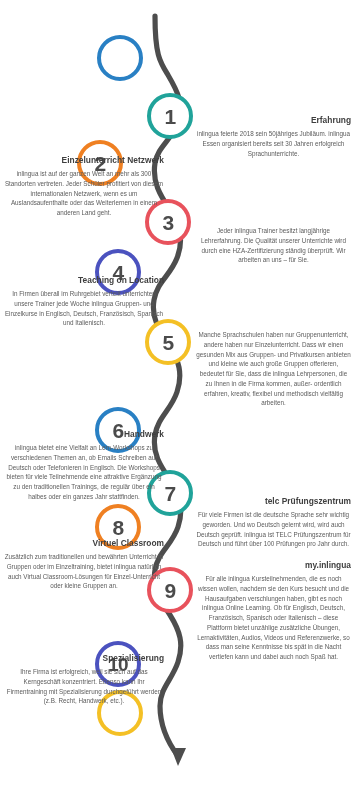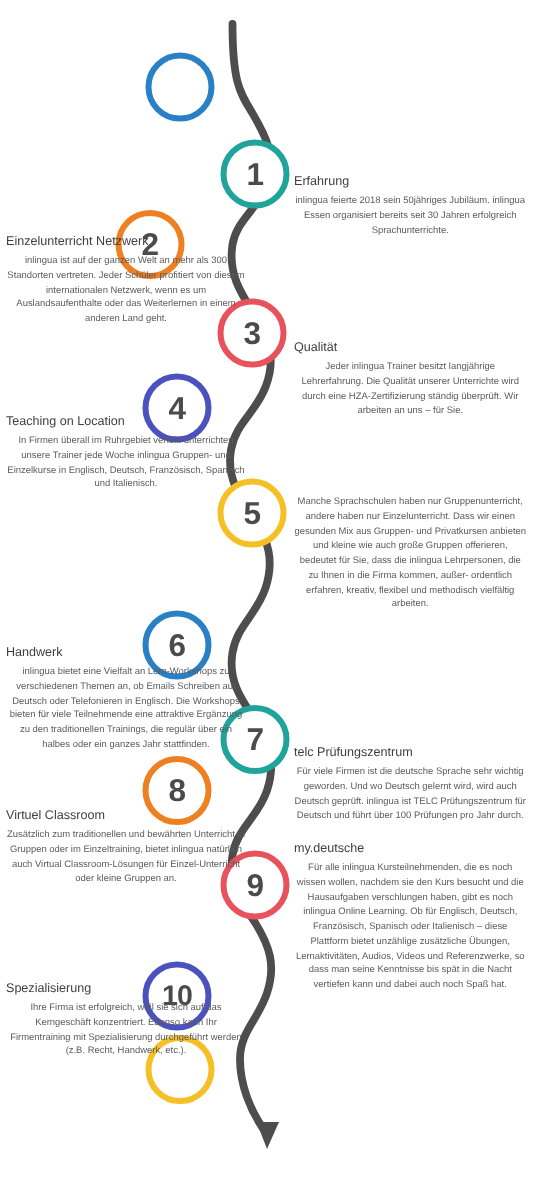--- a/index.html
+++ b/index.html
@@ -19,22 +19,22 @@
     box-sizing:border-box;
     display:flex;align-items:center;justify-content:center;
     font-weight:bold;
     color:#4a4a4a;
     line-height:1;
   }
   .node-num{font-size:21px;font-weight:bold;color:#4b4b4b;letter-spacing:-0.5px;}
   .node.n10 .node-num{font-size:19px;}
   .block{position:absolute;box-sizing:border-box;}
   .block .title{
-    font-size:8.4px;font-weight:normal;color:#3f3f3f;
-    text-align:left;margin:0 0 4px 0;line-height:1.2;
+    font-size:8.4px;font-weight:bold;color:#3f3f3f;
+    text-align:right;margin:0 0 4px 0;line-height:1.2;
   }
   .block .body{
     font-size:6.3px;color:#5b5b5b;text-align:center;
     line-height:1.55;margin:0;
   }
   .block.right{text-align:center;}
   .block.left{text-align:center;}
 </style>
 </head>
 <body>
@@ -99,21 +99,20 @@
   <div id="blocks">
       <div class="block right" style="left: 196px; top: 115px; width: 155px;">
         <div class="title">Erfahrung</div>
         <div class="body">inlingua feierte 2018 sein 50jähriges Jubiläum. inlingua Essen organisiert bereits seit 30 Jahren erfolgreich Sprachunterrichte.</div>
       </div>
       <div class="block left" style="left: 4px; top: 155px; width: 160px;">
         <div class="title">Einzelunterricht Netzwerk</div>
         <div class="body">inlingua ist auf der ganzen Welt an mehr als 300 Standorten vertreten. Jeder Schüler profitiert von diesem internationalen Netzwerk, wenn es um Auslandsaufenthalte oder das Weiterlernen in einem anderen Land geht.</div>
       </div>
       <div class="block right" style="left: 196px; top: 226px; width: 155px;">
-        <div class="title">Qualität</div>
         <div class="body">Jeder inlingua Trainer besitzt langjährige Lehrerfahrung. Die Qualität unserer Unterrichte wird durch eine HZA-Zertifizierung ständig überprüft. Wir arbeiten an uns – für Sie.</div>
       </div>
       <div class="block left" style="left: 4px; top: 275px; width: 160px;">
         <div class="title">Teaching on Location</div>
         <div class="body">In Firmen überall im Ruhrgebiet verteilt unterrichten unsere Trainer jede Woche inlingua Gruppen- und Einzelkurse in Englisch, Deutsch, Französisch, Spanisch und Italienisch.</div>
       </div>
       <div class="block right" style="left: 196px; top: 330px; width: 155px;">
         <div class="body">Manche Sprachschulen haben nur Gruppenunterricht, andere haben nur Einzelunterricht. Dass wir einen gesunden Mix aus Gruppen- und Privatkursen anbieten und kleine wie auch große Gruppen offerieren, bedeutet für Sie, dass die inlingua Lehrpersonen, die zu Ihnen in die Firma kommen, außer- ordentlich erfahren, kreativ, flexibel und methodisch vielfältig arbeiten.</div>
       </div>
       <div class="block left" style="left: 4px; top: 429px; width: 160px;">
@@ -122,21 +121,21 @@
       </div>
       <div class="block right" style="left: 196px; top: 496px; width: 155px;">
         <div class="title">telc Prüfungszentrum</div>
         <div class="body">Für viele Firmen ist die deutsche Sprache sehr wichtig geworden. Und wo Deutsch gelernt wird, wird auch Deutsch geprüft. inlingua ist TELC Prüfungszentrum für Deutsch und führt über 100 Prüfungen pro Jahr durch.</div>
       </div>
       <div class="block left" style="left: 4px; top: 514px; width: 160px; margin-top: 24px;">
         <div class="title">Virtuel Classroom</div>
         <div class="body">Zusätzlich zum traditionellen und bewährten Unterricht in Gruppen oder im Einzeltraining, bietet inlingua natürlich auch Virtual Classroom-Lösungen für Einzel-Unterricht oder kleine Gruppen an.</div>
       </div>
       <div class="block right" style="left: 196px; top: 560px; width: 155px;">
-        <div class="title">my.deutsche</div>
+        <div class="title">my.inlingua</div>
         <div class="body">Für alle inlingua Kursteilnehmenden, die es noch wissen wollen, nachdem sie den Kurs besucht und die Hausaufgaben verschlungen haben, gibt es noch inlingua Online Learning. Ob für Englisch, Deutsch, Französisch, Spanisch oder Italienisch – diese Plattform bietet unzählige zusätzliche Übungen, Lernaktivitäten, Audios, Videos und Referenzwerke, so dass man seine Kenntnisse bis spät in die Nacht vertiefen kann und dabei auch noch Spaß hat.</div>
       </div>
       <div class="block left" style="left: 4px; top: 653px; width: 160px;">
         <div class="title">Spezialisierung</div>
         <div class="body">Ihre Firma ist erfolgreich, weil sie sich auf das Kerngeschäft konzentriert. Ebenso kann Ihr Firmentraining mit Spezialisierung durchgeführt werden (z.B. Recht, Handwerk, etc.).</div>
       </div>
     </div>
 </div>
 
 </body></html>

